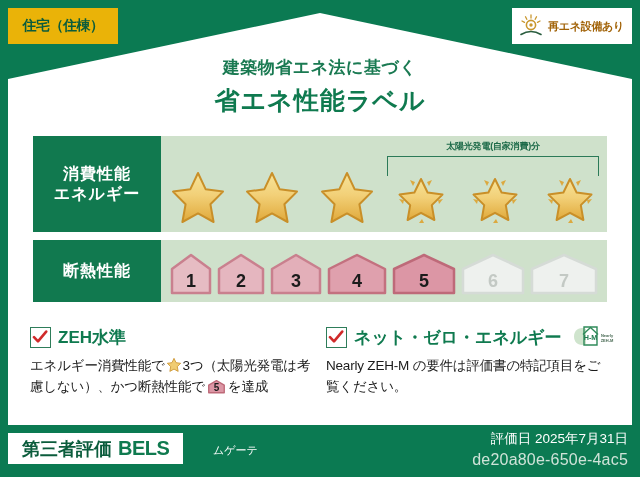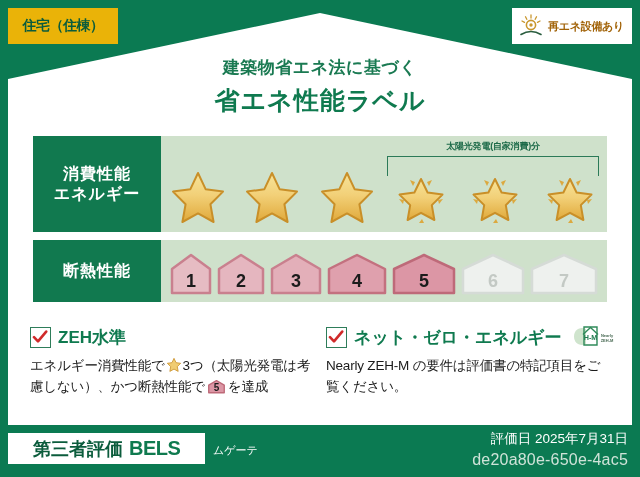--- a/index.html
+++ b/index.html
@@ -101,21 +101,21 @@
   .inline-house svg{position:absolute;inset:0;}
   .inline-house i{
     position:absolute;inset:0;display:flex;align-items:flex-end;justify-content:center;
     font-style:normal;font-size:10px;font-weight:bold;color:#1b1b1b;line-height:1;padding-bottom:2px;
   }
 
   
   .footer{position:absolute;left:0;right:0;bottom:0;height:52px;z-index:6;}
   .bels-box{
     position:absolute;left:8px;top:8px;height:31px;background:#ffffff;
-    display:flex;align-items:center;padding:0 25px;
+    display:flex;align-items:center;padding:0 14px;
   }
   .bels-jp{font-size:18px;font-weight:bold;color:#0b5c3c;letter-spacing:0px;}
   .bels-en{font-size:20px;font-weight:bold;color:#0f7a4f;letter-spacing:-0.5px;margin-left:6px;}
   .owner{
     position:absolute;left:213px;top:18px;font-size:11px;color:#ffffff;letter-spacing:0px;
   }
   .date{
     position:absolute;right:12px;top:5px;text-align:right;
     font-size:13.5px;color:#ffffff;font-weight:normal;letter-spacing:0px;
   }

